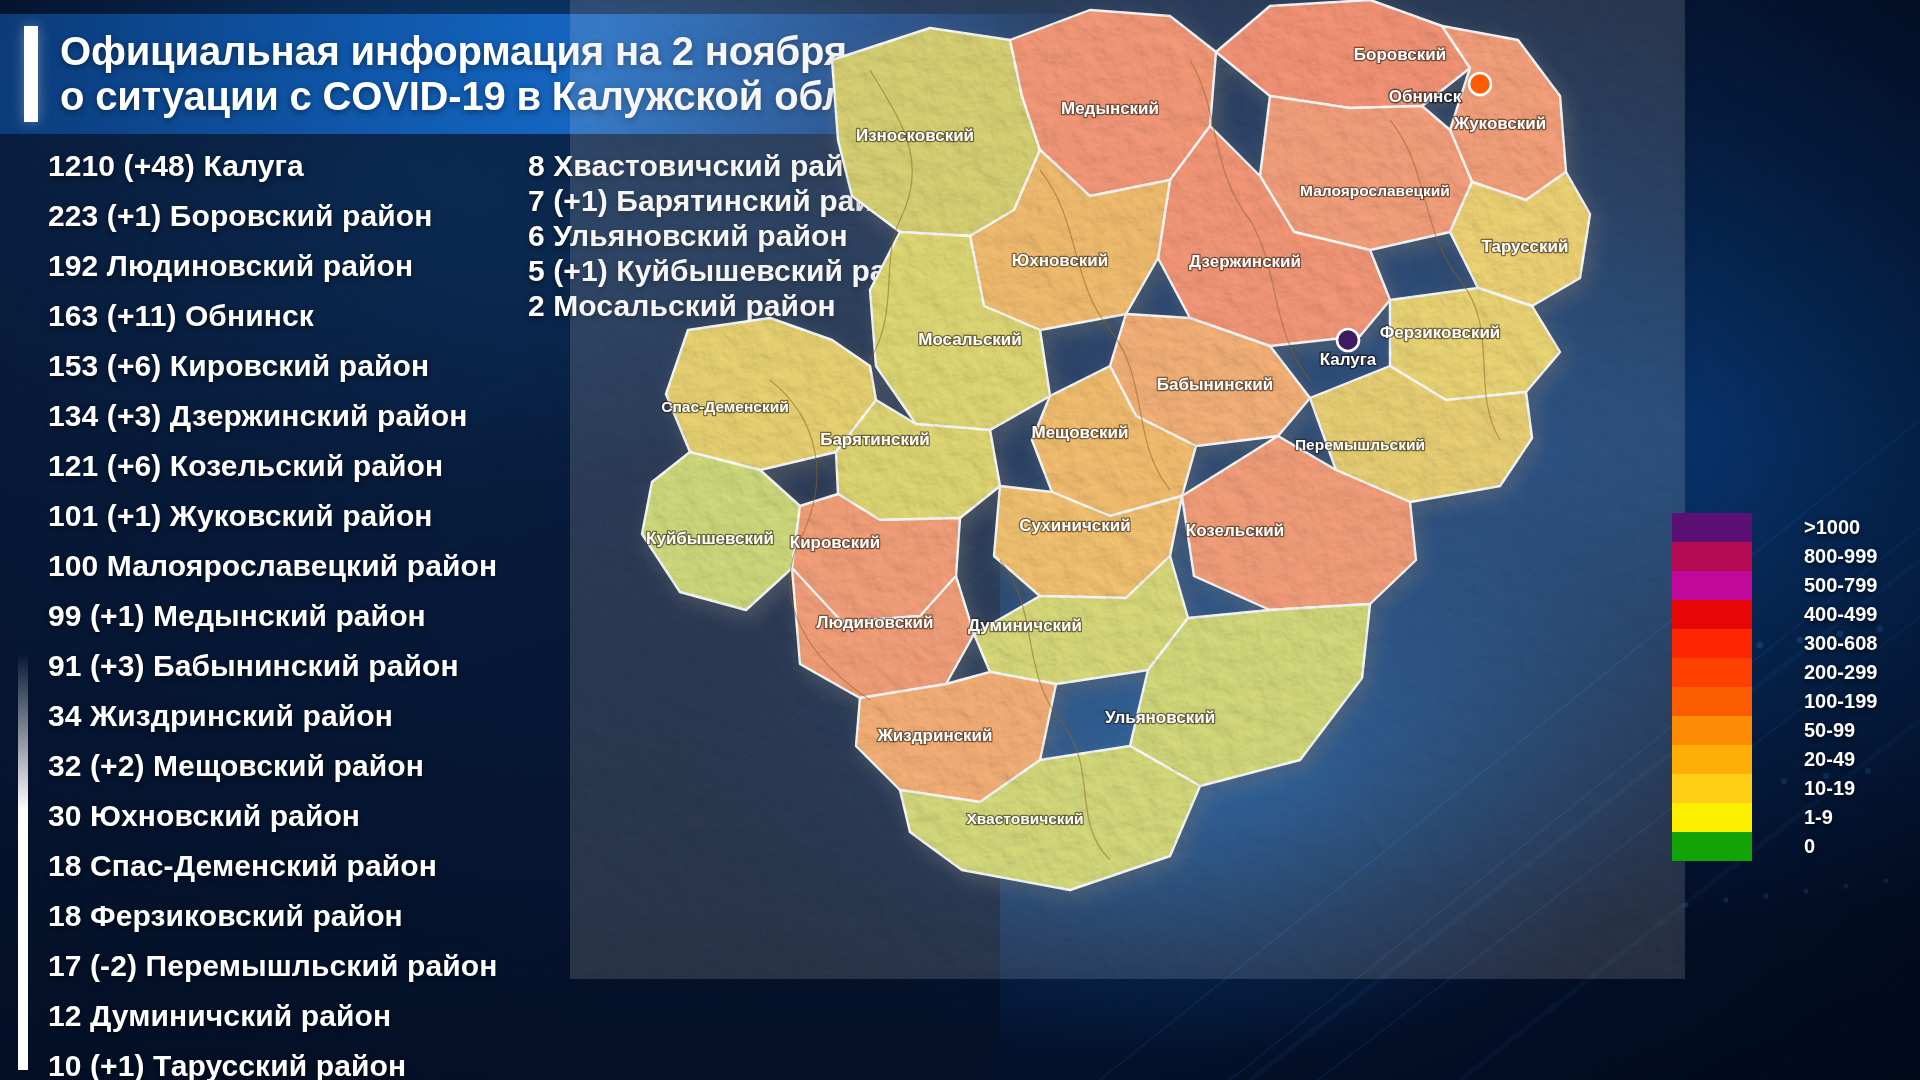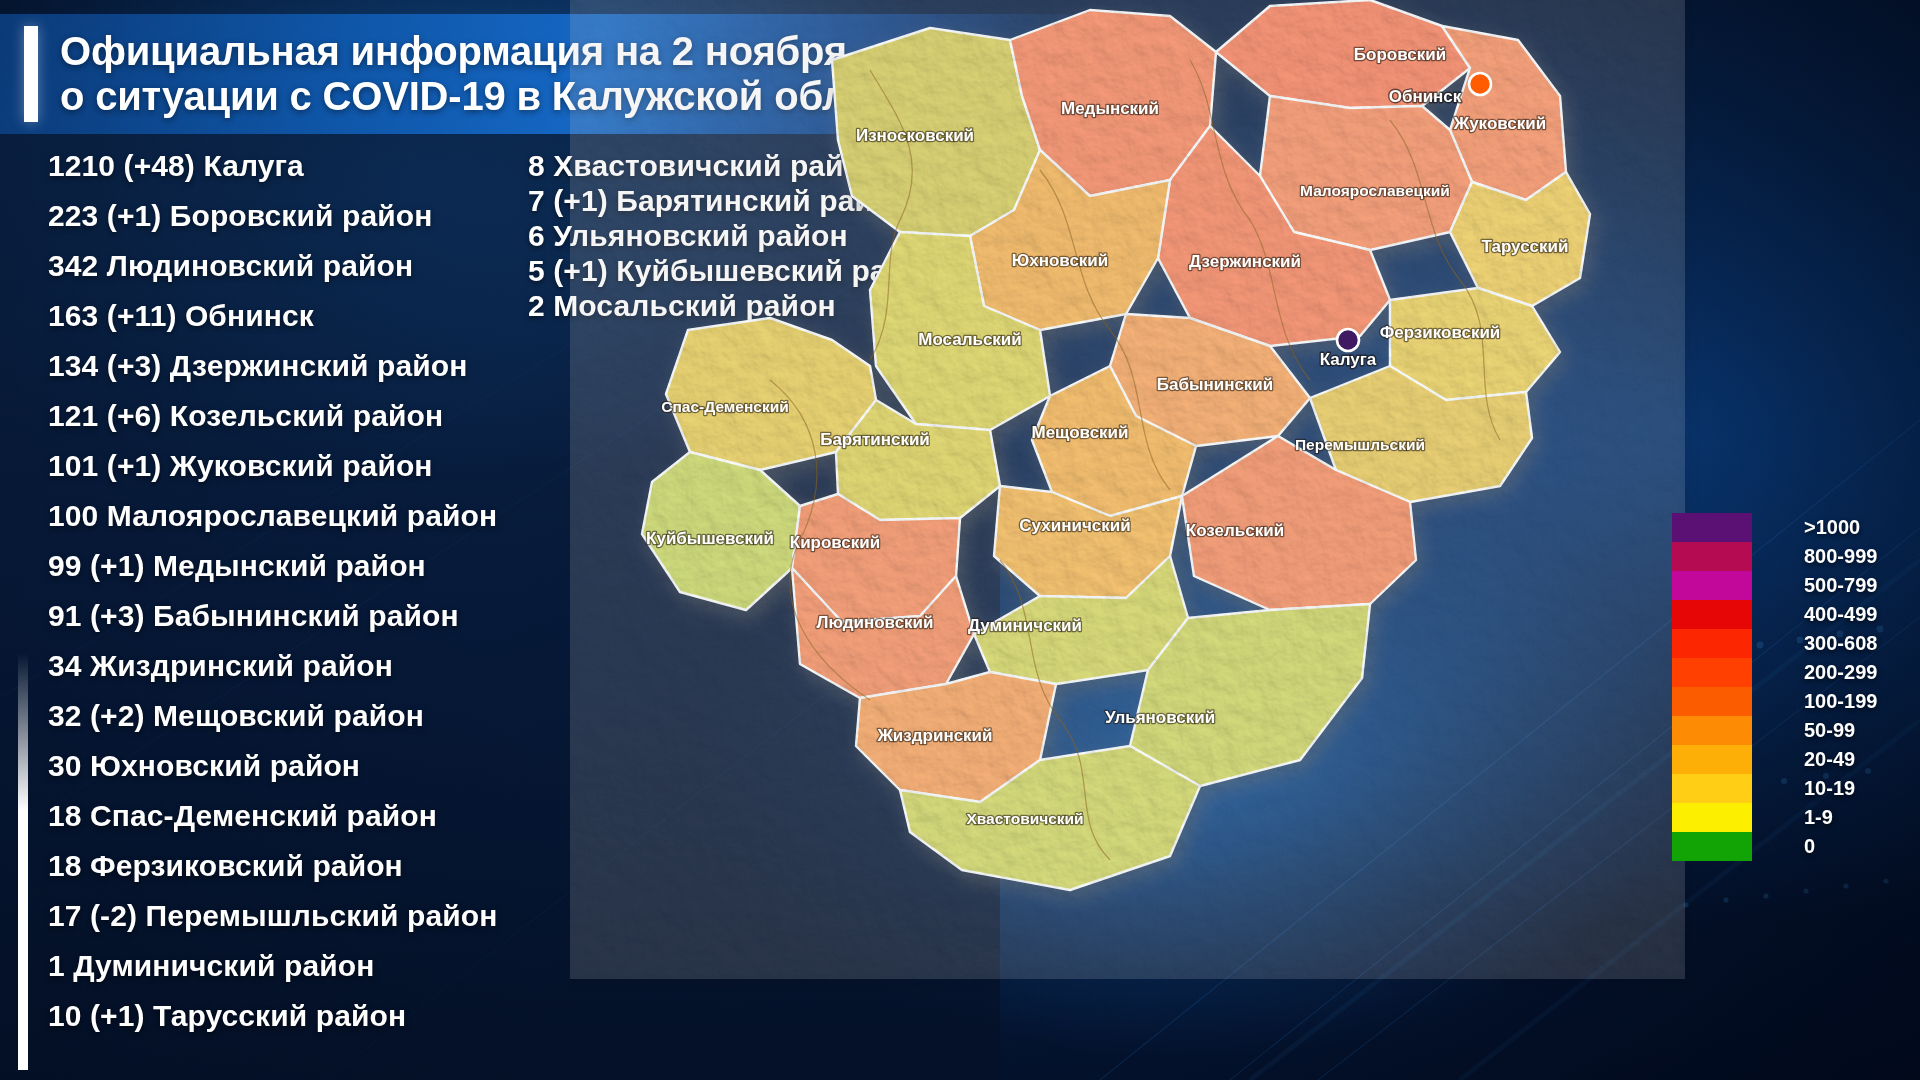--- a/index.html
+++ b/index.html
@@ -111,35 +111,36 @@
       <div>о ситуации с COVID-19 в Калужской области</div>
     </div>
   </div>
 
   <div class="list-panel">
     <div class="list-accent"></div>
     <div class="cols">
       <div class="col col-a" id="col-a">
           <div class="row">1210 (+48) Калуга</div>
           <div class="row">223 (+1) Боровский район</div>
-          <div class="row">342  Людиновский район</div>
+          <div class="row">192  Людиновский район</div>
           <div class="row">163 (+11) Обнинск</div>
+          <div class="row">153 (+6) Кировский район</div>
           <div class="row">134 (+3) Дзержинский район</div>
           <div class="row">121 (+6) Козельский район</div>
           <div class="row">101 (+1) Жуковский район</div>
           <div class="row">100 Малоярославецкий район</div>
           <div class="row">99 (+1) Медынский район</div>
           <div class="row">91 (+3) Бабынинский район</div>
           <div class="row">34 Жиздринский район</div>
           <div class="row">32 (+2) Мещовский район</div>
           <div class="row">30 Юхновский район</div>
           <div class="row">18 Спас-Деменский район</div>
           <div class="row">18 Ферзиковский район</div>
           <div class="row">17 (-2) Перемышльский район</div>
-          <div class="row">1 Думиничский район</div>
+          <div class="row">12 Думиничский район</div>
           <div class="row">10 (+1) Тарусский район</div>
         </div>
       <div class="col col-b" id="col-b">
           <div class="row">8 Хвастовичский район</div>
           <div class="row">7 (+1) Барятинский район</div>
           <div class="row">6 Ульяновский район</div>
           <div class="row">5 (+1) Куйбышевский район</div>
           <div class="row">2 Мосальский район</div>
         </div>
     </div>

